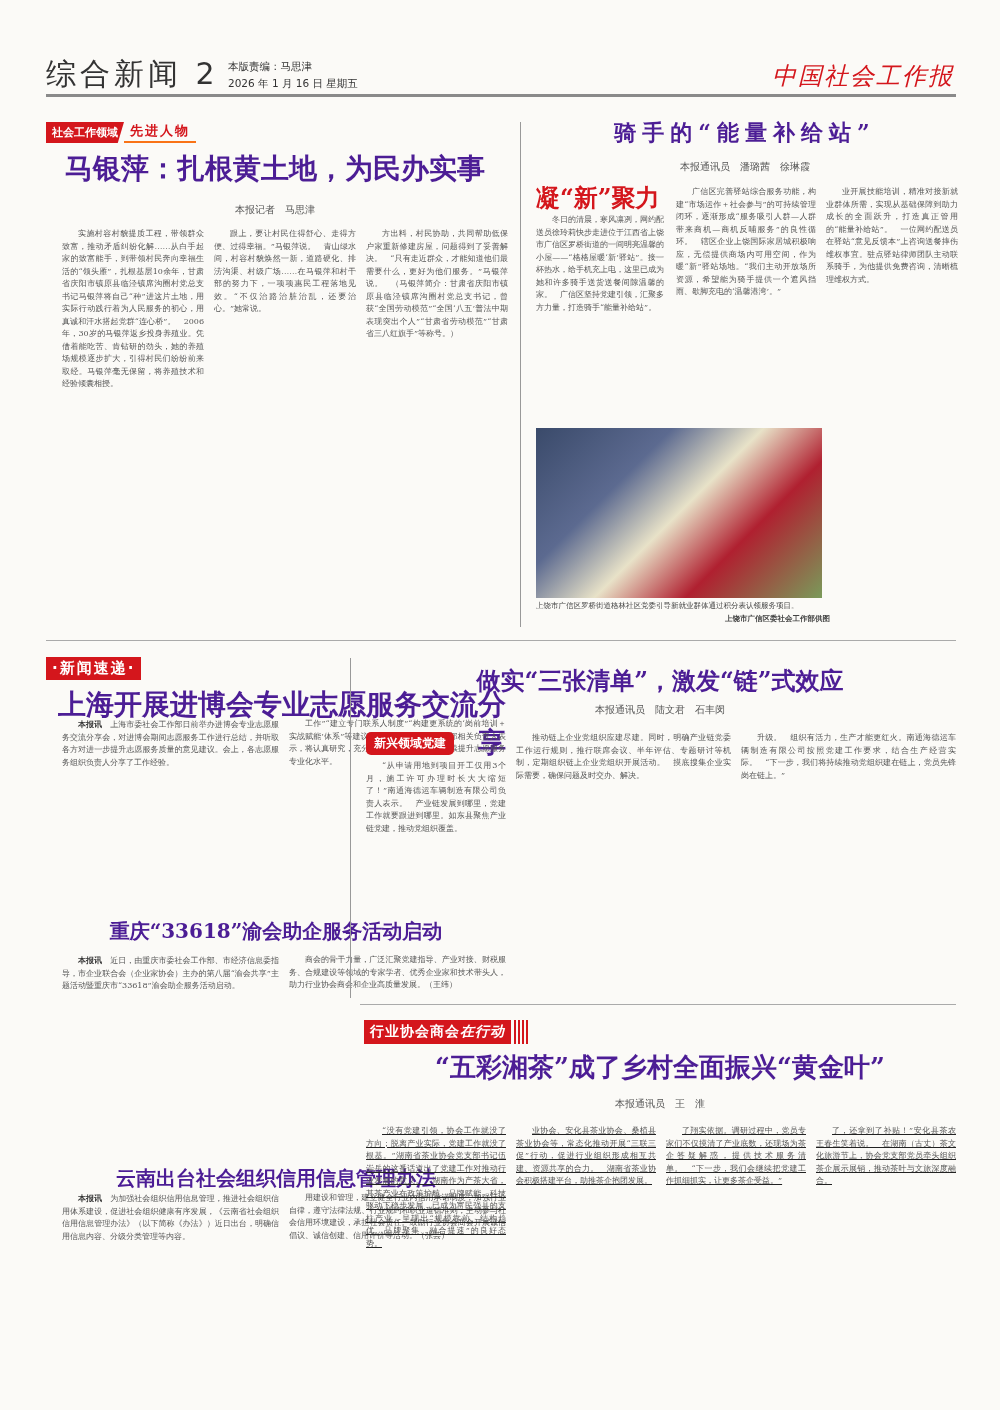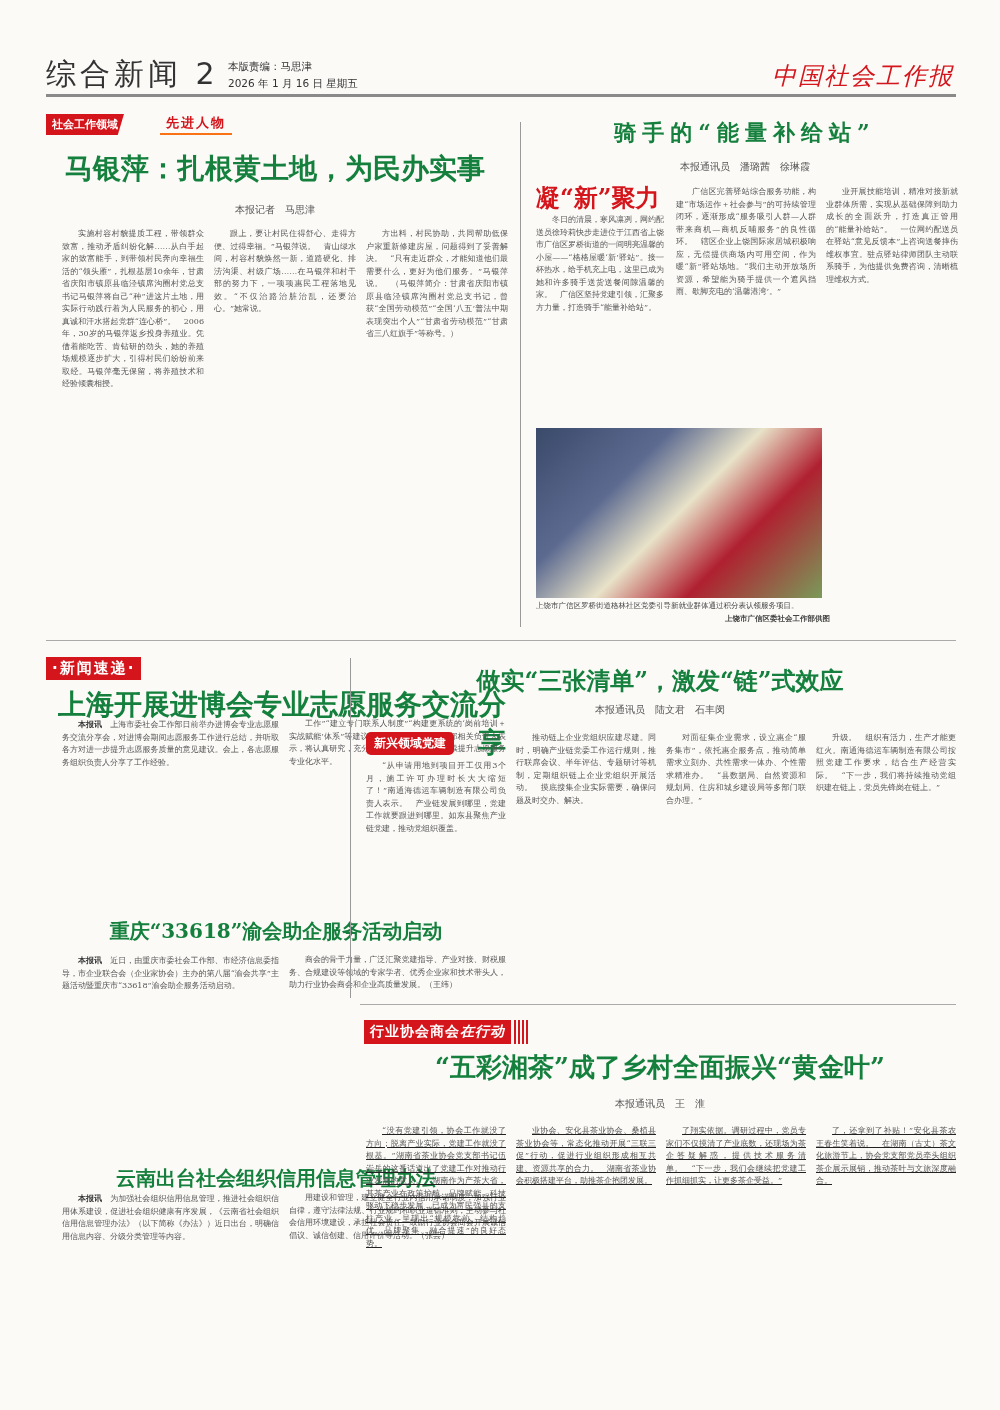--- a/index.html
+++ b/index.html
@@ -5,40 +5,40 @@
   * { box-sizing: border-box; margin: 0; padding: 0; }
   body { width: 1000px; height: 1410px; background: #fbfaf7; font-family: "DejaVu Serif", serif; color: #222; position: relative; overflow: hidden; }
   .abs { position: absolute; }
   .masthead-title { left: 46px; top: 54px; font-family: "DejaVu Sans", sans-serif; font-size: 30px; letter-spacing: 4px; color: #333; }
   .masthead-meta { left: 228px; top: 58px; font-family: "DejaVu Sans", sans-serif; font-size: 10.5px; line-height: 17px; color: #333; }
   .masthead-logo { right: 46px; top: 60px; font-family: "DejaVu Serif", serif; font-size: 24px; font-style: italic; color: #d4161c; letter-spacing: 2px; }
   .rule { height: 3px; background: #8a8a8a; }
   .vrule { width: 1px; background: #999; }
   .hrule { height: 1px; background: #aaa; }
   .tag-red { background: #d4161c; color: #fff; font-family: "DejaVu Sans", sans-serif; font-weight: bold; }
-  .headline { font-family: "DejaVu Serif", serif; font-weight: bold; color: #15803d; text-align: center; }
+  .headline { font-family: "DejaVu Serif", serif; font-weight: bold; color: #4c1d95; text-align: center; }
   .byline { font-size: 10px; color: #555; text-align: center; }
   .cols { display: flex; gap: 10px; }
   .col { flex: 1; font-size: 8px; line-height: 12.5px; color: #555; text-align: justify; text-indent: 2em; overflow: hidden; }
   .redhead { color: #d4161c; font-weight: bold; font-size: 24px; }
   .caption { font-size: 7.5px; color: #444; }
   .photo { background: linear-gradient(135deg, #3a4a6a 0%, #5c6a90 30%, #e8e2c8 50%, #b02030 70%, #7a9a5a 100%); }
 </style>
 </head>
 <body>
 
 <div class="abs masthead-title"><span>综合新闻</span> <span>2</span></div>
 <div class="abs masthead-meta">
   <div>本版责编：马思津</div>
   <div>2026 年 1 月 16 日   星期五</div>
 </div>
 <div class="abs masthead-logo">中国社会工作报</div>
 <div class="abs rule" style="left:46px; top:94px; width:910px;"></div>
 
-<div class="abs" style="left:46px; top:114px; display:flex; align-items:flex-end;gap:36px;">
+<div class="abs" style="left:46px; top:122px; display:flex; align-items:flex-end;">
   <span class="tag-red" style="font-size:11px; padding:3px 6px; clip-path: polygon(0 0,100% 0,92% 100%,0 100%);">社会工作领域</span>
   <span style="font-family:'DejaVu Sans',sans-serif; font-weight:bold; color:#d4161c; font-size:13px; padding:0 6px 1px; border-bottom:2px solid #f97316; letter-spacing:2px;">先进人物</span>
 </div>
 <div class="abs headline" style="left:40px; top:150px; width:470px; font-size:28px;">马银萍：扎根黄土地，为民办实事</div>
 <div class="abs byline" style="left:40px; top:203px; width:470px;">本报记者　马思津</div>
 <div class="abs cols" style="left:62px; top:228px; width:446px; height:400px;">
   <div class="col">实施村容村貌提质工程，带领群众致富，推动矛盾纠纷化解……从白手起家的致富能手，到带领村民奔向幸福生活的“领头雁”，扎根基层10余年，甘肃省庆阳市镇原县临泾镇席沟圈村党总支书记马银萍将自己“种”进这片土地，用实际行动践行着为人民服务的初心，用真诚和汗水搭起党群“连心桥”。　2006年，30岁的马银萍返乡投身养殖业。凭借着能吃苦、肯钻研的劲头，她的养殖场规模逐步扩大，引得村民们纷纷前来取经。马银萍毫无保留，将养殖技术和经验倾囊相授。</div>
   <div class="col">跟上，要让村民住得舒心、走得方便、过得幸福。”马银萍说。　青山绿水间，村容村貌焕然一新，道路硬化、排涝沟渠、村级广场……在马银萍和村干部的努力下，一项项惠民工程落地见效。“不仅治路治脏治乱，还要治心。”她常说。</div>
   <div class="col">方出料，村民协助，共同帮助低保户家重新修建房屋，问题得到了妥善解决。　“只有走近群众，才能知道他们最需要什么，更好为他们服务。”马银萍说。　（马银萍简介：甘肃省庆阳市镇原县临泾镇席沟圈村党总支书记，曾获“全国劳动模范”“全国‘八五’普法中期表现突出个人”“甘肃省劳动模范”“甘肃省三八红旗手”等称号。）</div>
 </div>
@@ -85,21 +85,20 @@
 <div class="abs vrule" style="left:350px; top:658px; height:340px;"></div>
 
 <div class="abs headline" style="left:360px; top:665px; width:600px; font-size:24px;">做实“三张清单”，激发“链”式效应</div>
 <div class="abs byline" style="left:360px; top:703px; width:600px;">本报通讯员　陆文君　石丰闵</div>
 <div class="abs tag-red" style="left:366px; top:732px; font-size:12px; padding:3px 8px; border-radius:5px;">新兴领域党建</div>
 <div class="abs cols" style="left:366px; top:760px; width:140px; height:230px;">
   <div class="col">“从申请用地到项目开工仅用3个月，施工许可办理时长大大缩短了！”南通海德运车辆制造有限公司负责人表示。　产业链发展到哪里，党建工作就要跟进到哪里。如东县聚焦产业链党建，推动党组织覆盖。</div>
 </div>
 <div class="abs cols" style="left:516px; top:732px; width:440px; height:258px;">
   <div class="col">推动链上企业党组织应建尽建。同时，明确产业链党委工作运行规则，推行联席会议、半年评估、专题研讨等机制，定期组织链上企业党组织开展活动。　摸底搜集企业实际需要，确保问题及时交办、解决。</div>
-  <div class="col">对面征集企业需求，设立惠企“服务集市”，依托惠企服务点，推动简单需求立刻办、共性需求一体办、个性需求精准办。　“县数据局、自然资源和规划局、住房和城乡建设局等多部门联合办理。”</div>
   <div class="col">升级。　组织有活力，生产才能更红火。南通海德运车辆制造有限公司按照党建工作要求，结合生产经营实际。　“下一步，我们将持续推动党组织建在链上，党员先锋岗在链上。”</div>
 </div>
 
 <div class="abs hrule" style="left:360px; top:1004px; width:596px;"></div>
 
 <div class="abs" style="left:364px; top:1020px; display:flex; align-items:stretch;">
   <span class="tag-red" style="font-size:14px; padding:3px 6px; letter-spacing:1px;"><span>行业协会商会</span><i style="font-family:'DejaVu Serif',serif;">在行动</i></span>
   <span style="width:14px; margin-left:3px; background: repeating-linear-gradient(90deg,#d4161c 0 2px,transparent 2px 4px);"></span>
 </div>
 <div class="abs headline" style="left:360px; top:1050px; width:600px; font-size:26px;">“五彩湘茶”成了乡村全面振兴“黄金叶”</div>

